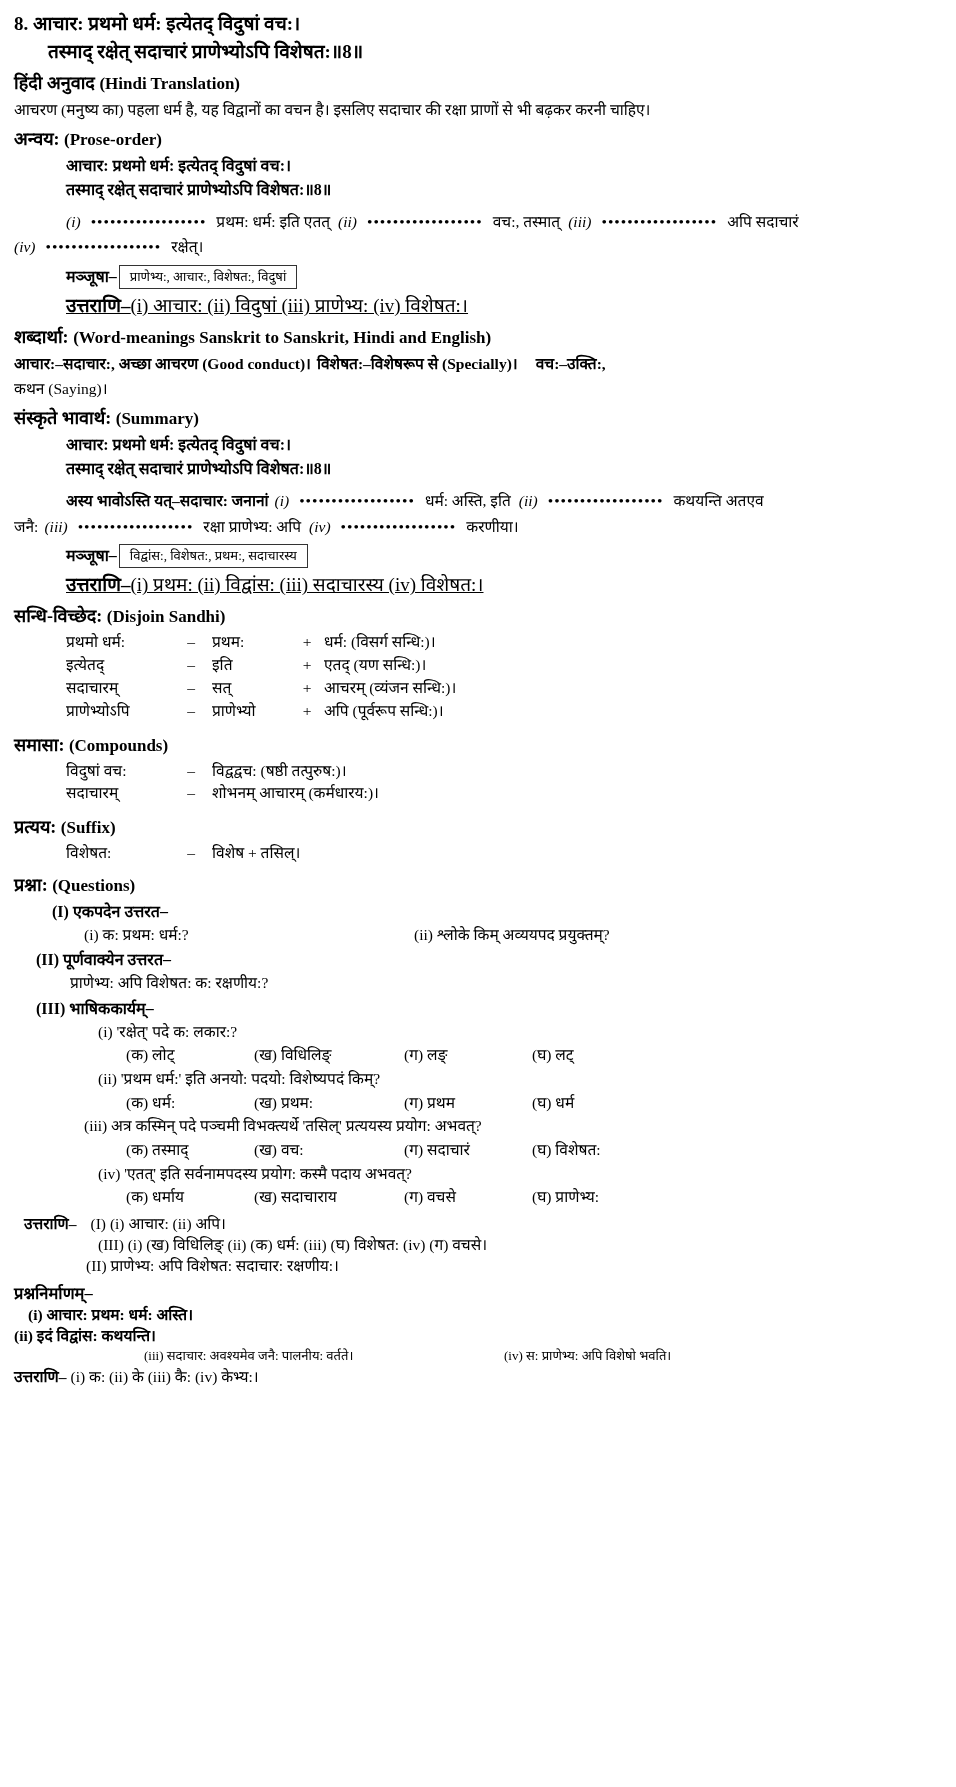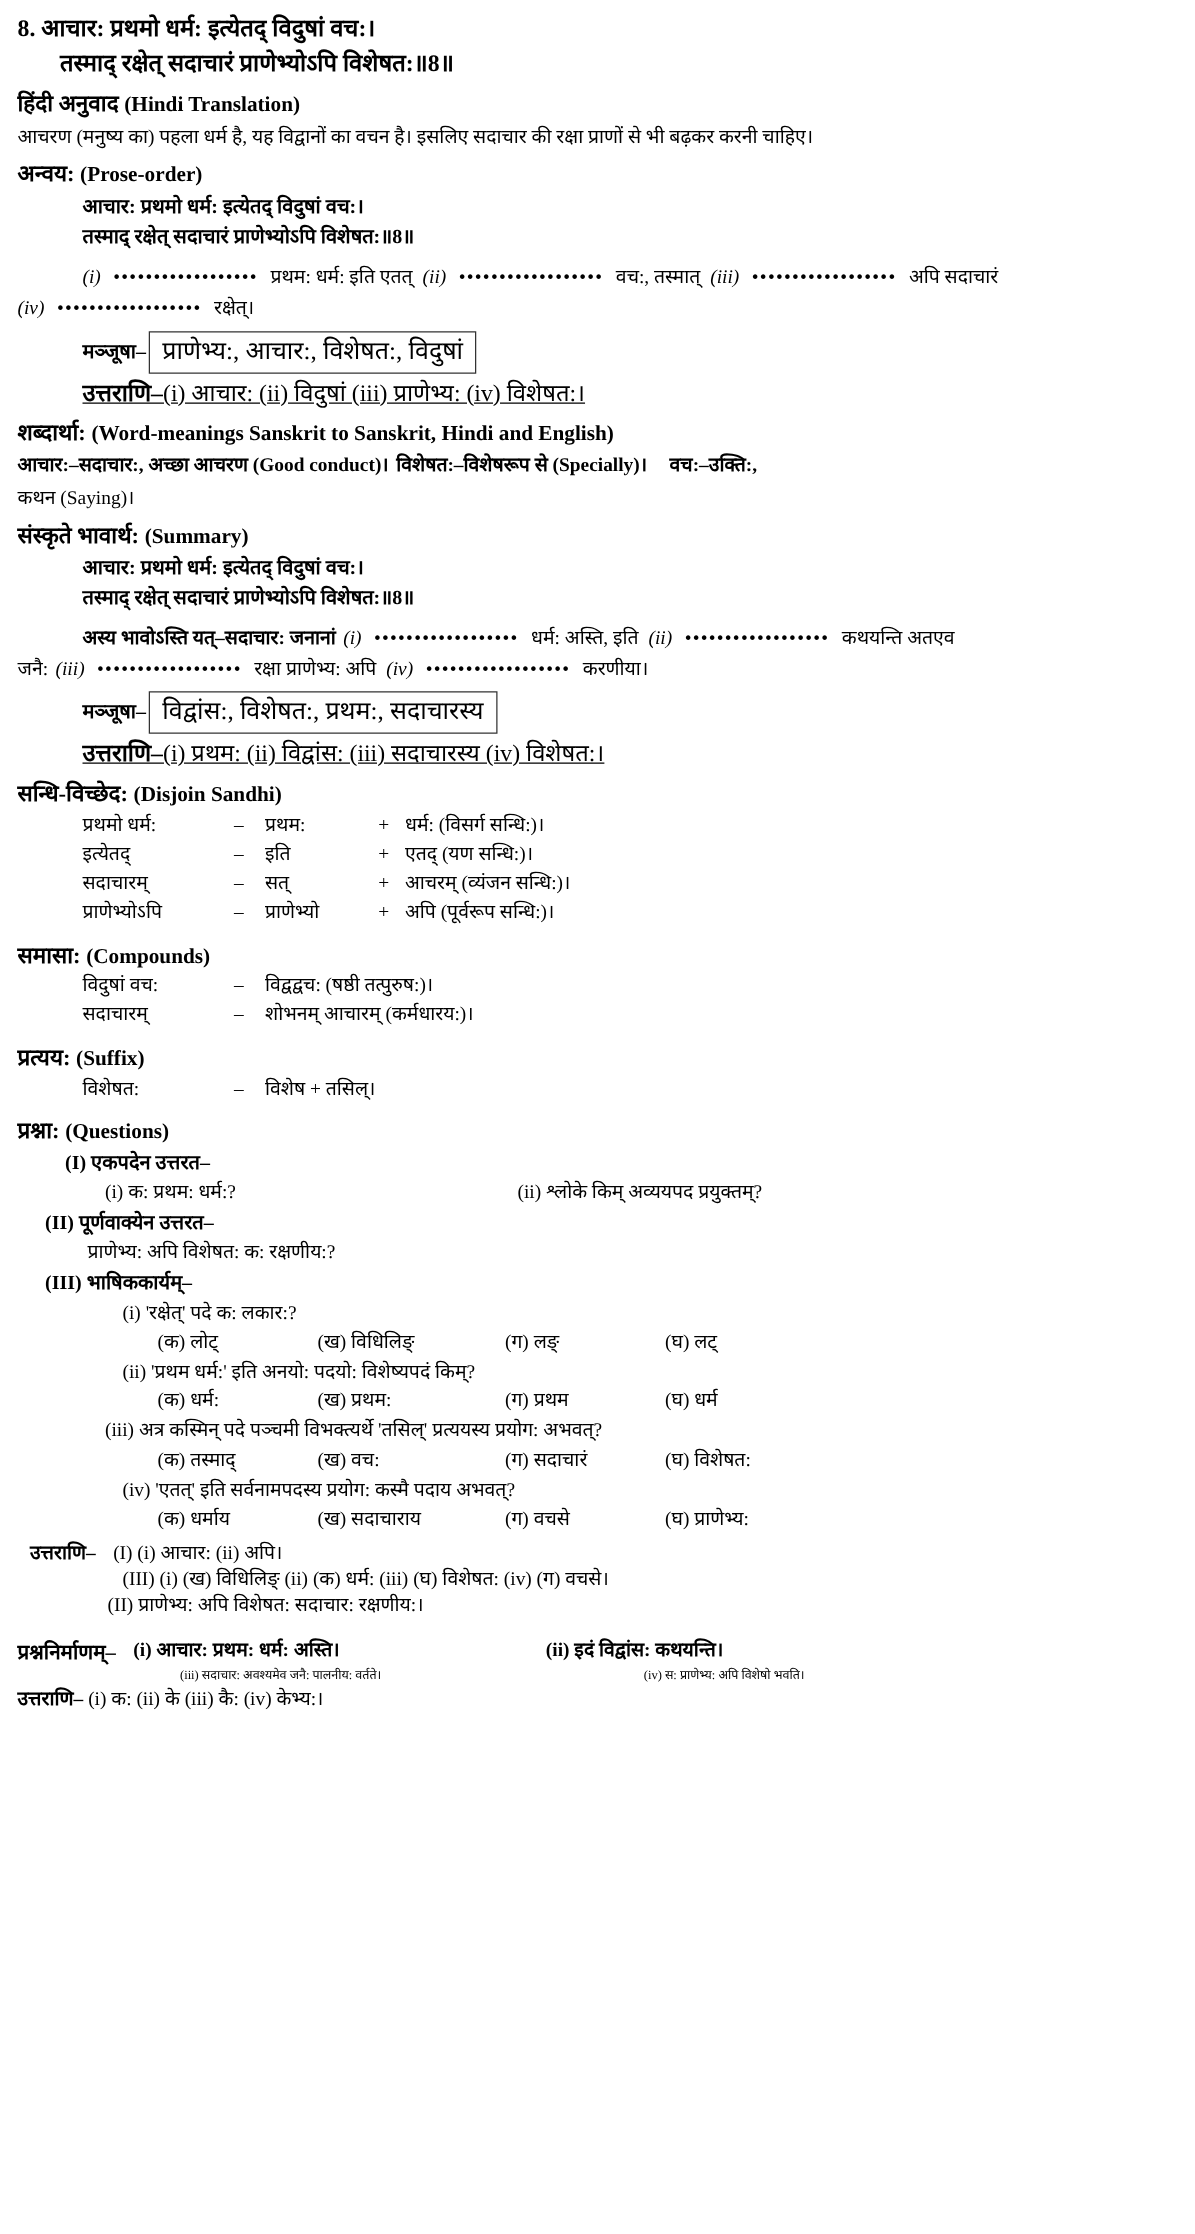--- a/index.html
+++ b/index.html
@@ -51,21 +51,21 @@
   }
   .manjusha-label{
     font-weight:bold;
     font-size:16px;
     white-space:nowrap;
   }
   .manjusha-box{
     border:1px solid #333;
     padding:2px 10px 3px 10px;
     margin-left:2px;
-    font-size:20px;
+    font-size:13px;
     display:inline-block;
   }
   .answers{
     padding-left:52px;
     font-size:19px;
     margin:3px 0 4px 0;
     text-decoration:underline;
   }
   .answers .lbl{font-weight:bold;}
   .sandhi-table{
@@ -332,26 +332,26 @@
 
   <div class="ansblock" style="margin-top:6px;">
     <div class="flexline">
       <span class="ans-lead nowrap" style="padding-left:10px;">उत्तराणि–</span>
       <span class="nowrap" style="margin-left:14px;">(I) (i) आचार:   (ii) अपि।</span>
     </div>
     <div style="padding-left:84px;">(III) (i) (ख) विधिलिङ्    (ii) (क) धर्म:    (iii) (घ) विशेषत:    (iv) (ग) वचसे।</div>
     <div style="padding-left:72px;">(II) प्राणेभ्य: अपि विशेषत: सदाचार: रक्षणीय:।</div>
   </div>
 
-  <div class="flexline" style="margin-top:16px;font-size:15.5px;">
+  <div class="flexline" style="margin-top:6px;font-size:15.5px;flex-direction:column;">
     <span class="pn-head nowrap">प्रश्ननिर्माणम्–</span>
     <span class="nowrap" style="margin-left:14px;width:330px;font-weight:bold;">(i) आचार: प्रथम: धर्म: अस्ति।</span>
     <span class="nowrap" style="font-weight:bold;">(ii) इदं विद्वांस: कथयन्ति।</span>
   </div>
-  <div class="flexline" style="font-size:10px;padding-left:130px;gap:11px;">
+  <div class="flexline" style="font-size:13px;padding-left:130px;">
     <span class="nowrap" style="width:360px;">(iii) सदाचार: अवश्यमेव जनै: पालनीय: वर्तते।</span>
     <span class="nowrap">(iv) स: प्राणेभ्य: अपि विशेषो भवति।</span>
   </div>
 
   <div class="flexline" style="font-size:15.5px;margin-top:3px;">
     <span class="ans-lead nowrap">उत्तराणि–</span>
     <span class="nowrap" style="margin-left:4px;">(i) क:     (ii) के     (iii) कै:     (iv) केभ्य:।</span>
   </div>
 
 </div>

